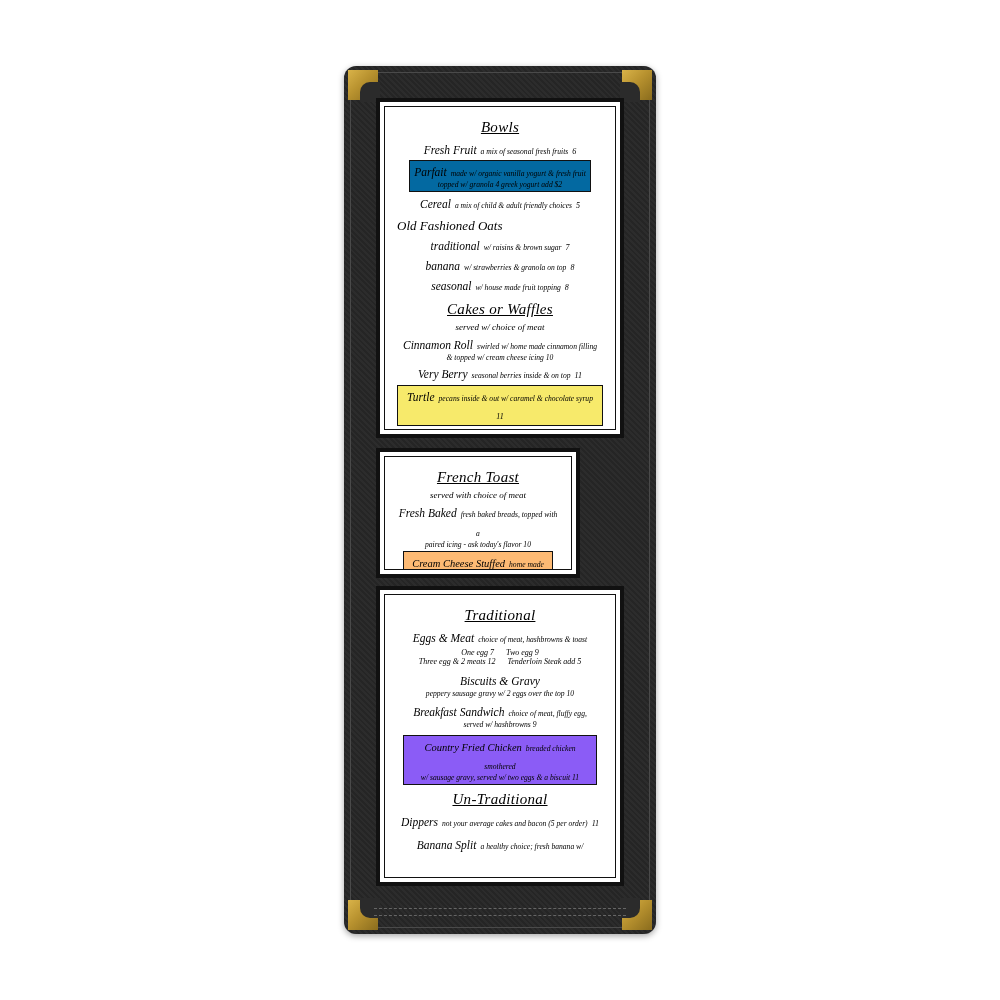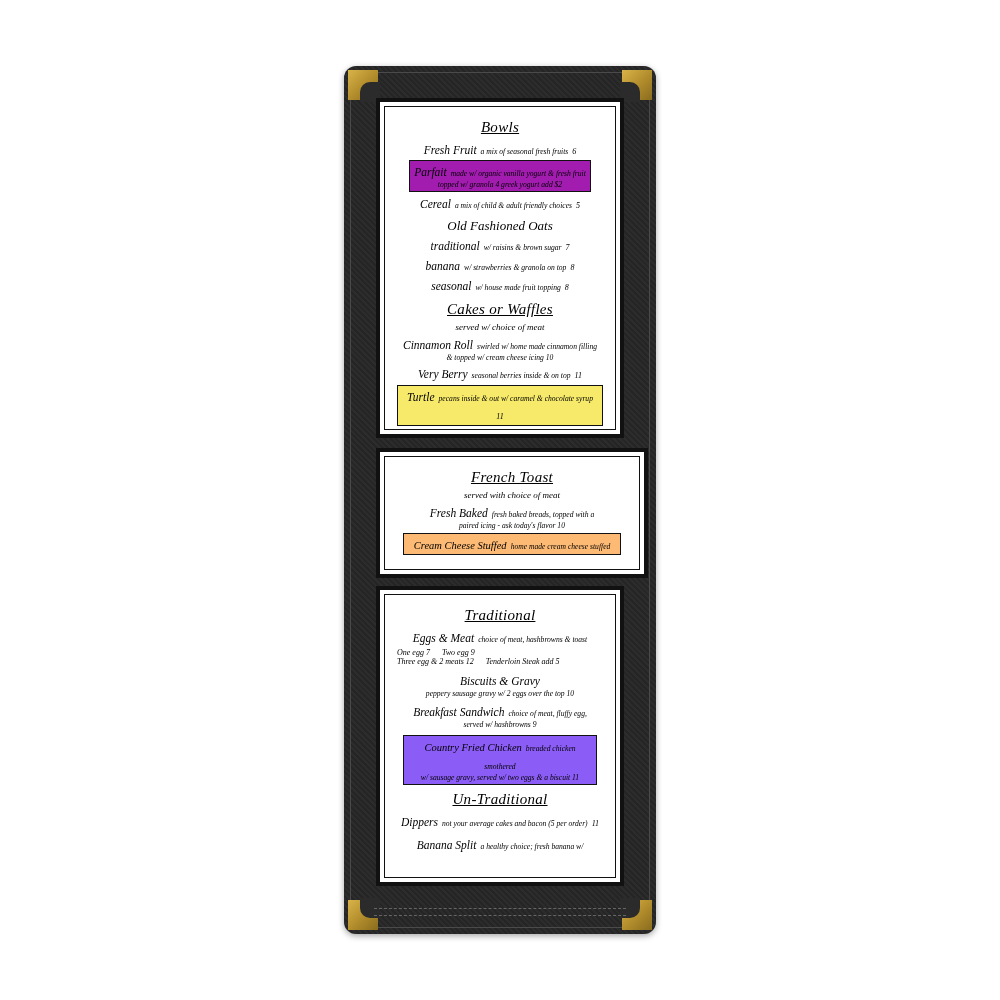--- a/index.html
+++ b/index.html
@@ -49,49 +49,49 @@
   .panel{
     position:absolute;background:#ffffff;
     border:4px solid #111;
     box-sizing:border-box;
   }
   .panel .sheet{
     position:absolute;inset:4px;border:1px solid #111;background:#fff;
     padding:6px 12px 8px 12px;box-sizing:border-box;overflow:hidden;
   }
   #panel-bowls{left:32px;top:32px;width:248px;height:340px;}
-  #panel-french{left:32px;top:382px;width:272px;height:130px;}
+  #panel-french{left:32px;top:382px;width:204px;height:130px;}
   #panel-trad{left:32px;top:520px;width:248px;height:300px;}
 
   
   .sec-title{
     text-align:center;font-style:italic;font-size:15px;font-weight:400;
     text-decoration:underline;margin:6px 0 4px 0;letter-spacing:.3px;
   }
   .sec-sub{text-align:center;font-style:italic;font-size:9px;margin:0 0 3px 0;}
   .sub-title{
-    text-align:center;font-style:italic;font-size:13px;margin:5px 0 2px 0;
+    text-align:left;font-style:italic;font-size:13px;margin:5px 0 2px 0;
     text-decoration:underline;
   }
   .sub-title.nounderline{text-decoration:none;}
   .item{text-align:center;margin:1.5px 0;line-height:1.18;}
   .nm{font-style:italic;font-size:11.5px;}
   .nm.sm{font-size:10.5px;}
   .ds{font-style:italic;font-size:7.6px;}
   .pr{font-style:italic;font-size:8px;}
   .ln2{display:block;font-style:italic;font-size:7.6px;line-height:1.15;}
 
   .hl{display:inline-block;padding:1px 4px;box-sizing:border-box;}
-  .hl-blue{background:#a21caf;border:1px solid #111;}
+  .hl-blue{background:#0369a1;border:1px solid #111;}
   .hl-yellow{background:#f7ea6b;border:1px solid #111;}
   .hl-red{background:#fdba74;border:1px solid #111;}
   .hl-green{background:#8b5cf6;border:1px solid #111;}
   .hl-wide{display:block;margin:2px 6px;text-align:center;}
 
-  .grid2{display:flex;justify-content:flex-start;gap:12px;font-style:italic;font-size:8px;}
+  .grid2{display:flex;justify-content:center;gap:12px;font-style:italic;font-size:8px;}
 </style>
 </head>
 <body>
 
 <div class="stage">
 
   <div class="cover">
     <div class="cover-inner"></div>
 
     <div class="corner tl">

